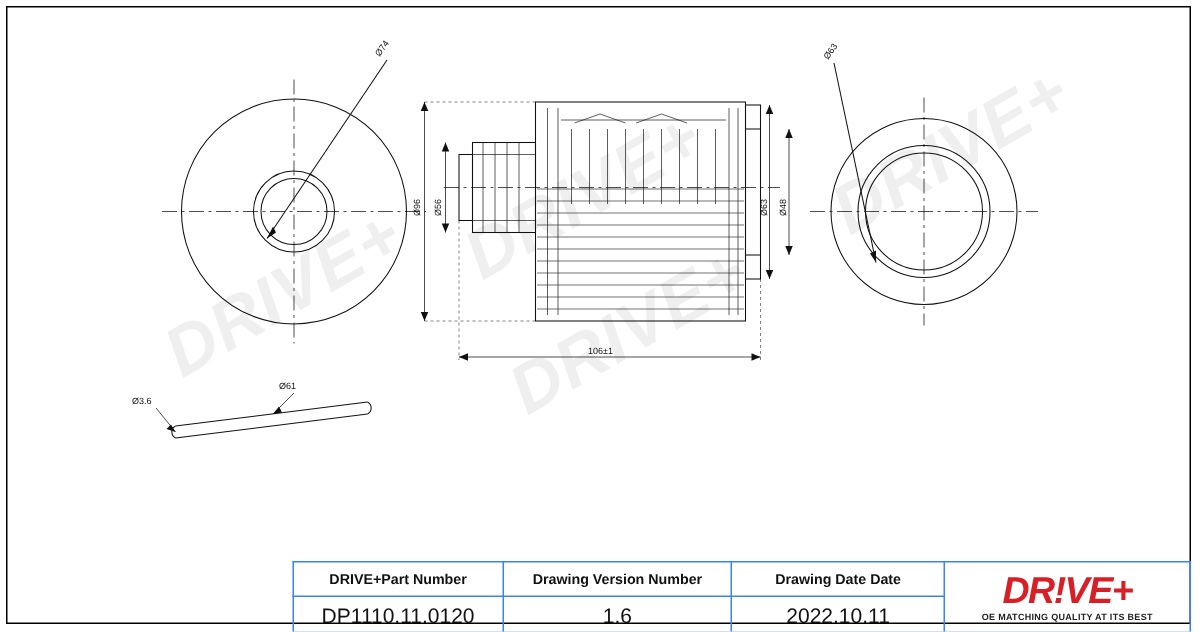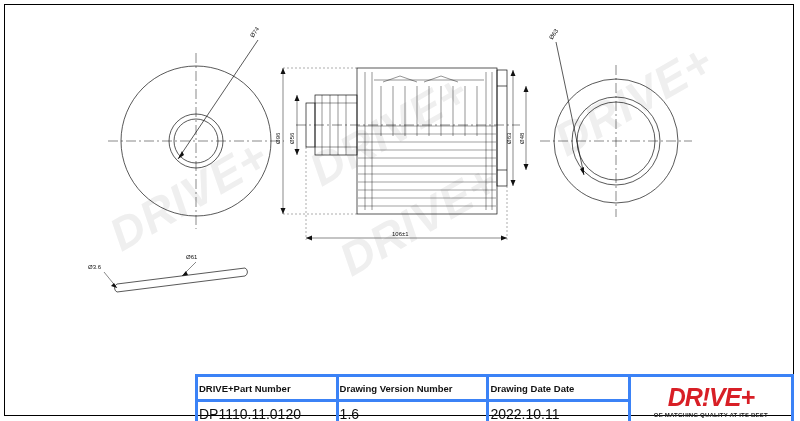--- a/index.html
+++ b/index.html
@@ -4,21 +4,21 @@
 <style>
   html,body{margin:0;padding:0;background:#ffffff;}
   body{width:800px;height:421px;overflow:hidden;font-family:"Liberation Sans",sans-serif;}
   #root{position:relative;width:800px;height:421px;background:#fff;}
   .frame{position:absolute;left:4px;top:4px;width:790px;height:412px;border:1px solid #000;box-sizing:border-box;}
   svg.draw{position:absolute;left:0;top:0;width:800px;height:421px;}
   .wm{position:absolute;color:#efefef;font-weight:bold;font-style:italic;font-family:"Liberation Sans",sans-serif;
       font-size:46px;letter-spacing:1px;user-select:none;white-space:nowrap;transform-origin:left top;}
   
   .tbl{position:absolute;left:195px;top:374px;width:599px;height:42px;border-collapse:collapse;}
-  .tbl td{border:3px solid #3b82f6;vertical-align:middle;font-size:9.5px;color:#111;}
+  .tbl td{border:1px solid #3b82f6;text-align:center;vertical-align:middle;font-size:9.5px;color:#111;}
   .tbl tr.head td{font-weight:bold;font-size:9.5px;height:20px;}
   .tbl tr.val td{height:21px;font-size:14px;}
   .logo-cell{width:170px;padding:0;border-left:1px solid #000;}
   .logo-wrap{display:flex;flex-direction:column;align-items:center;justify-content:center;height:100%;}
   .logo-main{font-size:25px;font-weight:bold;font-style:italic;color:#d81f26;line-height:1;letter-spacing:-1px;}
   .logo-sub{font-size:6px;font-weight:bold;color:#222;letter-spacing:.2px;margin-top:2px;}
   .dim{font-size:6px;fill:#111;font-family:"Liberation Sans",sans-serif;}
   .dimv{font-size:6px;fill:#111;font-family:"Liberation Sans",sans-serif;}
 </style>
 </head>

